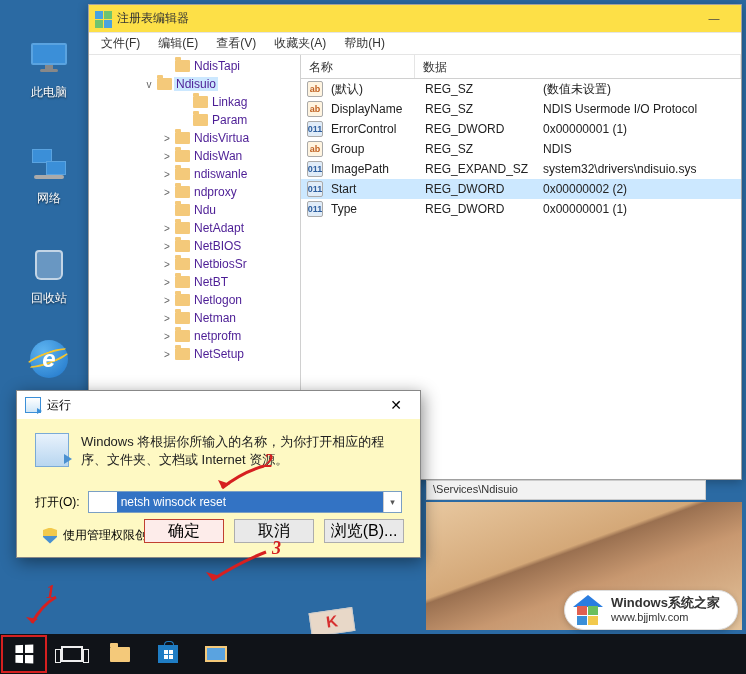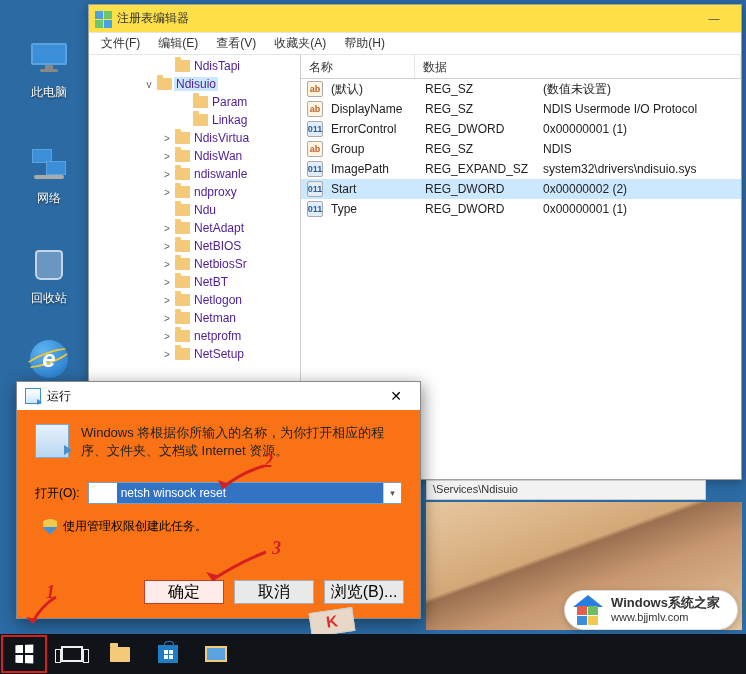--- a/index.html
+++ b/index.html
@@ -59,21 +59,21 @@
   .lv-head .col { padding: 4px 8px; font-size: 12px; border-right: 1px solid #e5e5e5; color: #333; }
   .col-name { width: 114px; } .col-type { width: 118px; } .col-data { flex: 1; }
   .lv-row { display: flex; height: 20px; align-items: center; cursor: pointer; }
   .lv-row .cell { padding: 0 8px; font-size: 12px; color: #222; white-space: nowrap; overflow: hidden; }
   .lv-row.sel { background: #cce8ff; }
   .val-ico { width: 16px; height: 16px; margin-left: 6px; flex-shrink: 0; display: flex; align-items: center; justify-content: center; font-size: 9px; font-weight: bold; border: 1px solid #aaa; border-radius: 2px; }
   .val-ico.str { background: #fff4e0; color: #c06020; }
   .val-ico.bin { background: #e0ecf8; color: #3060a0; }
   
   
-  .run-dlg { position: absolute; top: 381px; left: 16px; width: 405px; height: 238px; background: #f97316; border: 1px solid #888; box-shadow: 2px 4px 16px rgba(0,0,0,.45); }
+  .run-dlg { position: absolute; top: 390px; left: 16px; width: 405px; height: 168px; background: #fef9c3; border: 1px solid #888; box-shadow: 2px 4px 16px rgba(0,0,0,.45); }
   .run-dlg .titlebar { height: 28px; display: flex; align-items: center; padding: 0 8px; background: #fff; }
   .run-dlg .titlebar .ricon { width: 16px; height: 16px; margin-right: 6px; border: 1px solid #3b8fd8; background: linear-gradient(#fff,#cfe6f8); position: relative; }
   .run-dlg .titlebar .ricon::after { content: ""; position: absolute; right: -2px; bottom: -2px; width: 0; height: 0; border-left: 5px solid #3b8fd8; border-top: 3px solid transparent; border-bottom: 3px solid transparent; }
   .run-dlg .title { font-size: 12px; }
   .run-dlg .close { position: absolute; top: 2px; right: 4px; width: 40px; height: 24px; display: flex; align-items: center; justify-content: center; font-size: 14px; cursor: pointer; }
   .run-dlg .close::before { content: "✕"; }
   
   .run-body { padding: 14px 18px 10px; }
   .run-row1 { display: flex; gap: 12px; }
   .run-bigicon { width: 34px; height: 34px; background: linear-gradient(#e8f2fc,#b8d6f0); border: 1px solid #7aaad6; flex-shrink: 0; position: relative; }
@@ -210,27 +210,27 @@
         <div class="tree-row sel">
           <span class="ind lvl0"></span>
           <span class="exp">v</span>
           <span class="folder"></span>
           <span class="txt">Ndisuio</span>
         </div>
         <div class="tree-row">
           <span class="ind lvl2"></span>
           <span class="exp"></span>
           <span class="folder"></span>
-          <span class="txt">Param</span>
+          <span class="txt">Linkag</span>
         </div>
         <div class="tree-row">
           <span class="ind lvl2"></span>
           <span class="exp"></span>
           <span class="folder"></span>
-          <span class="txt">Linkag</span>
+          <span class="txt">Param</span>
         </div>
         <div class="tree-row">
           <span class="ind lvl1"></span>
           <span class="exp">&gt;</span>
           <span class="folder"></span>
           <span class="txt">NdisVirtua</span>
         </div>
         <div class="tree-row">
           <span class="ind lvl1"></span>
           <span class="exp">&gt;</span>

